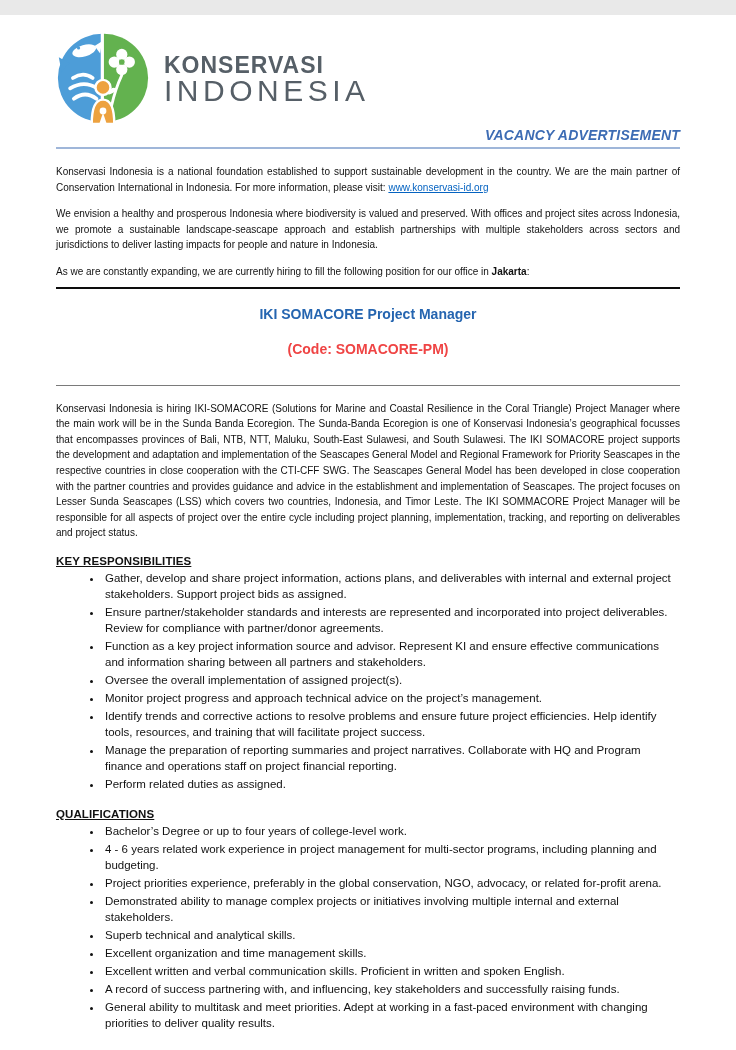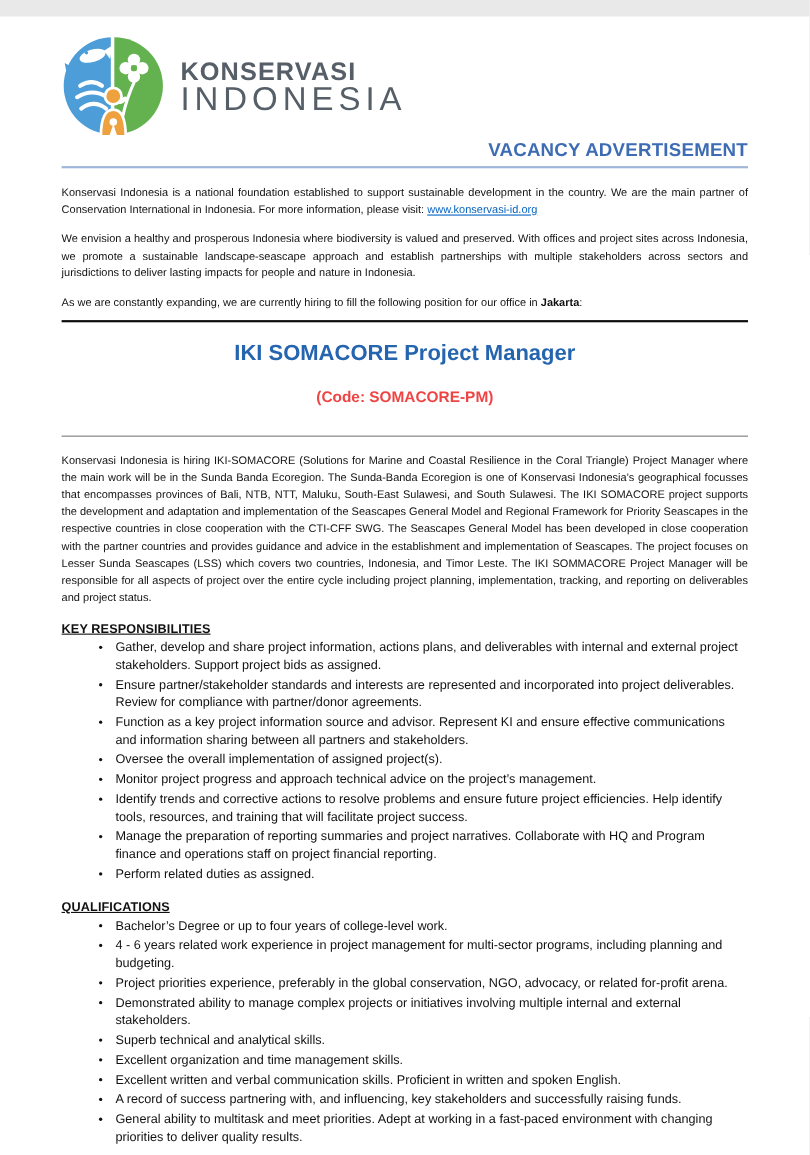--- a/index.html
+++ b/index.html
@@ -17,22 +17,23 @@
 
   
   .logo-row { display:flex; align-items:center; height:96px; }
   .logo-mark { width:94px; height:94px; flex:0 0 auto; }
   .logo-text { margin-left:14px; color:#565F67; }
   .logo-line1 { font-size:23px; font-weight:bold; letter-spacing:1px; line-height:26px; }
   .logo-line2 { font-size:30px; font-weight:400; letter-spacing:4.5px; line-height:26px; }
 
   .banner {
     text-align:right;
-    font-size:17px;
+    font-size:14px;
     font-weight:bold;
+    font-style:italic;
     color:#3D6CB4;
     margin-top:1px;
     letter-spacing:0.2px;
   }
   .rule-blue { border:none; border-top:2px solid #9FB6D9; margin-top:4px; }
 
   
   .para {
     font-size:10px;
     line-height:15.6px;
@@ -41,21 +42,21 @@
   }
   .para.first { margin-top:15px; }
   .para a { color:#0563C1; text-decoration:underline; cursor:pointer; }
   .bold { font-weight:bold; }
 
   .rule-dark { border:none; border-top:2px solid #0d0d0d; margin-top:7px; }
   .pos-title {
     text-align:center;
     color:#2565B0;
     font-weight:bold;
-    font-size:20px;
+    font-size:14px;
     margin-top:17px;
   }
   .pos-code {
     text-align:center;
     color:#ef4444;
     font-weight:bold;
     font-size:14px;
     margin-top:19px;
   }
   .rule-gray { border:none; border-top:1.6px solid #7a7a7a; margin-top:28px; }

